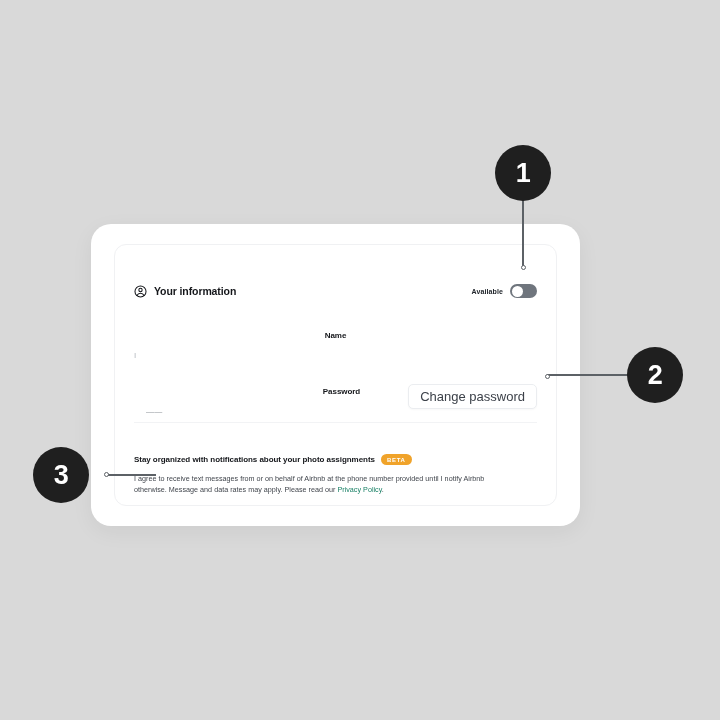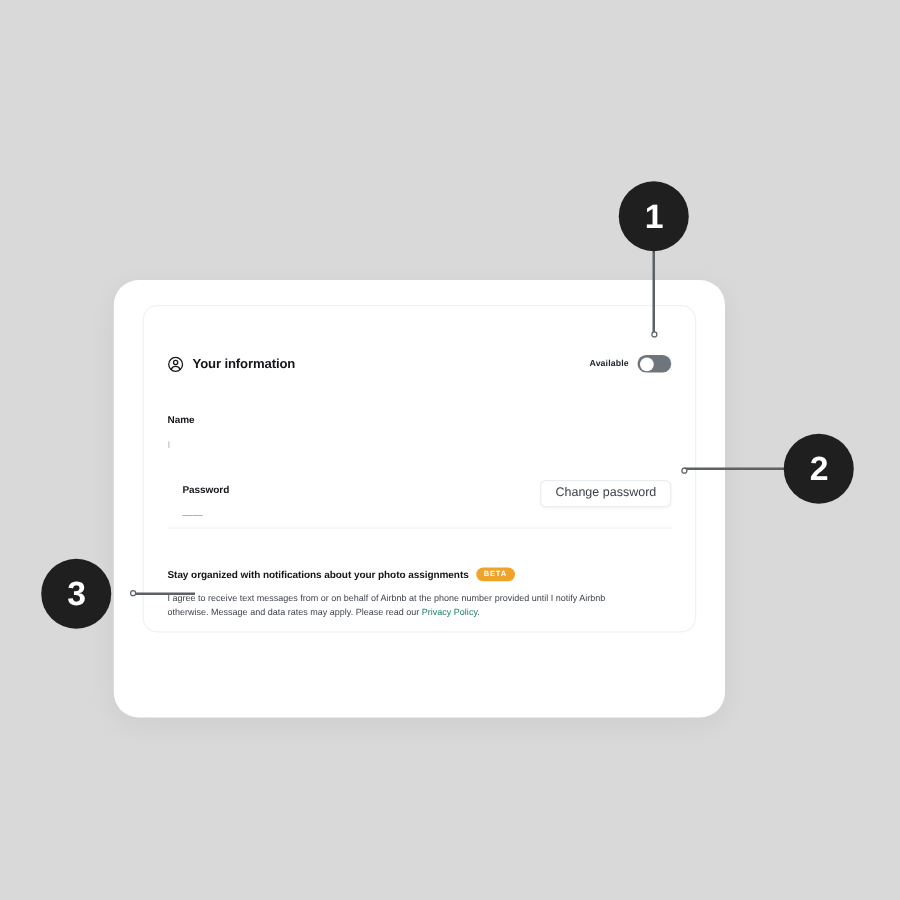--- a/index.html
+++ b/index.html
@@ -24,21 +24,21 @@
     width: 720px;
     height: 720px;
   }
 
   
   .device-frame {
     position: absolute;
     left: 91px;
     top: 224px;
     width: 489px;
-    height: 350px;
+    height: 302px;
     background: #ffffff;
     border-radius: 20px;
     box-shadow: 0 6px 22px rgba(0,0,0,0.055);
   }
 
   
   .app-card {
     position: absolute;
     left: 23px;
     top: 20px;
@@ -142,20 +142,21 @@
   .field-name  { top: 87px; }
   .field-pass  { top: 143px; margin-left: 12px; }
 
   .field-label {
     font-size: 8px;
     font-weight: 700;
     color: #14161a;
     letter-spacing: -0.05px;
     line-height: 1;
     margin: 0 0 12px 0;
+    text-align: center;
   }
   .field-value {
     font-size: 8px;
     font-weight: 400;
     color: #8b9097;
     line-height: 1;
     letter-spacing: 0.2px;
     margin: 0;
     min-height: 9px;
   }
@@ -168,21 +169,21 @@
     display: flex;
     align-items: flex-start;
     justify-content: space-between;
   }
   .pass-left { flex: 1 1 auto; }
 
   .change-password-btn {
     position: absolute;
     right: 0;
     top: -4px;
-    font-size: 10px;
+    font-size: 13px;
     font-weight: 400;
     color: #3c4149;
     background: #ffffff;
     border: 1px solid #ebedf0;
     border-radius: 5px;
     padding: 5px 11px;
     line-height: 1;
     cursor: pointer;
     white-space: nowrap;
     font-family: "Liberation Sans", sans-serif;

